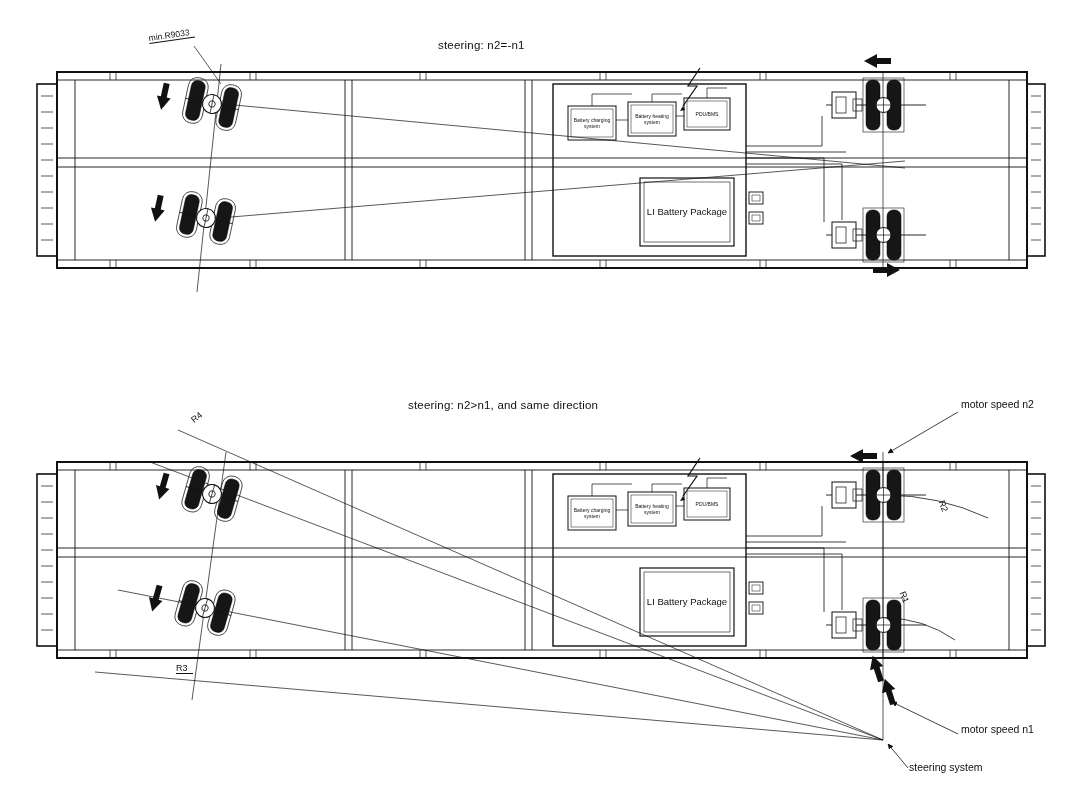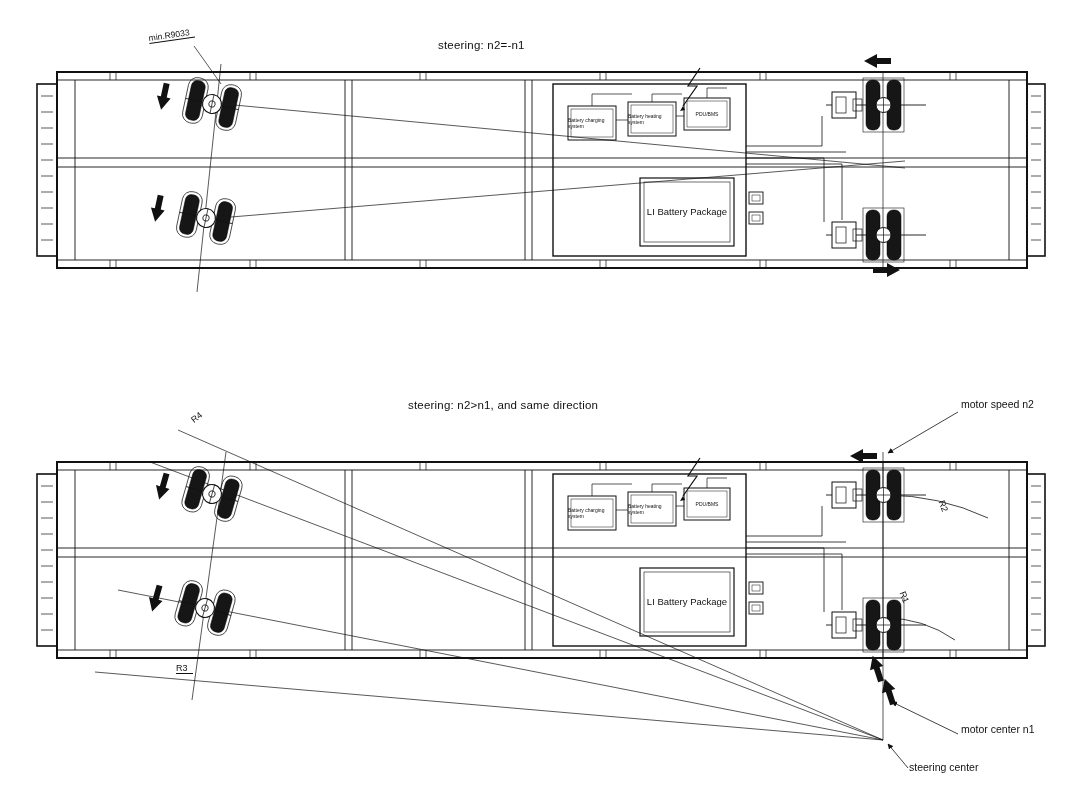--- a/index.html
+++ b/index.html
@@ -9,21 +9,21 @@
   .lbl{position:absolute;white-space:nowrap;color:#111;}
   .title{font-size:11.5px;letter-spacing:.2px;}
   .small{font-size:9px;}
   .tiny{font-size:8.5px;}
   .anno{font-size:10.5px;text-align:center;}
   .rot-r4{transform:rotate(-38deg);transform-origin:left top;}
   .rot-rad{transform:rotate(-8deg);transform-origin:left top;}
   .rot-r1,.rot-r2{transform:rotate(70deg);transform-origin:left top;}
   .underlined{border-bottom:1px solid #111;padding-right:5px;}
   .box-label{position:absolute;display:flex;align-items:center;justify-content:center;
-             line-height:1.25;color:#111;}
+             text-align:center;line-height:1.25;color:#111;}
   .fs5{font-size:5px;line-height:1.3;}
   .fs9{font-size:9.5px;}
 </style>
 </head>
 <body>
 
 <div class="canvas">
 
 <svg width="1080" height="795" viewBox="0 0 1080 795">
   <defs>
@@ -148,22 +148,22 @@
 
 <div class="lbl title" style="left:438px;top:39px">steering: n2=-n1</div>
 <div class="lbl tiny rot-rad underlined" style="left:148px;top:33px">min.R9033</div>
 
 <div class="lbl title" style="left:408px;top:399px">steering: n2&gt;n1, and same direction</div>
 <div class="lbl small rot-r4" style="left:189px;top:417px">R4</div>
 <div class="lbl small underlined" style="left:176px;top:663px">R3</div>
 <div class="lbl small rot-r2" style="left:946px;top:499px">R2</div>
 <div class="lbl small rot-r1" style="left:907px;top:590px">R1</div>
 <div class="lbl anno" style="left:961px;top:398px">motor speed n2</div>
-<div class="lbl anno" style="left:961px;top:723px">motor center n1</div>
-<div class="lbl anno" style="left:909px;top:761px">steering center</div>
+<div class="lbl anno" style="left:961px;top:723px">motor speed n1</div>
+<div class="lbl anno" style="left:909px;top:761px">steering system</div>
 
 <div class="box-label fs5" style="left:568px;top:106px;width:48px;height:34px">Battery charging system</div>
 <div class="box-label fs5" style="left:628px;top:102px;width:48px;height:34px">Battery heating system</div>
 <div class="box-label fs5" style="left:684px;top:98px;width:46px;height:32px">PDU/BMS</div>
 <div class="box-label fs9" style="left:640px;top:178px;width:94px;height:68px">LI Battery Package</div>
 
 <div class="box-label fs5" style="left:568px;top:496px;width:48px;height:34px">Battery charging system</div>
 <div class="box-label fs5" style="left:628px;top:492px;width:48px;height:34px">Battery heating system</div>
 <div class="box-label fs5" style="left:684px;top:488px;width:46px;height:32px">PDU/BMS</div>
 <div class="box-label fs9" style="left:640px;top:568px;width:94px;height:68px">LI Battery Package</div>

